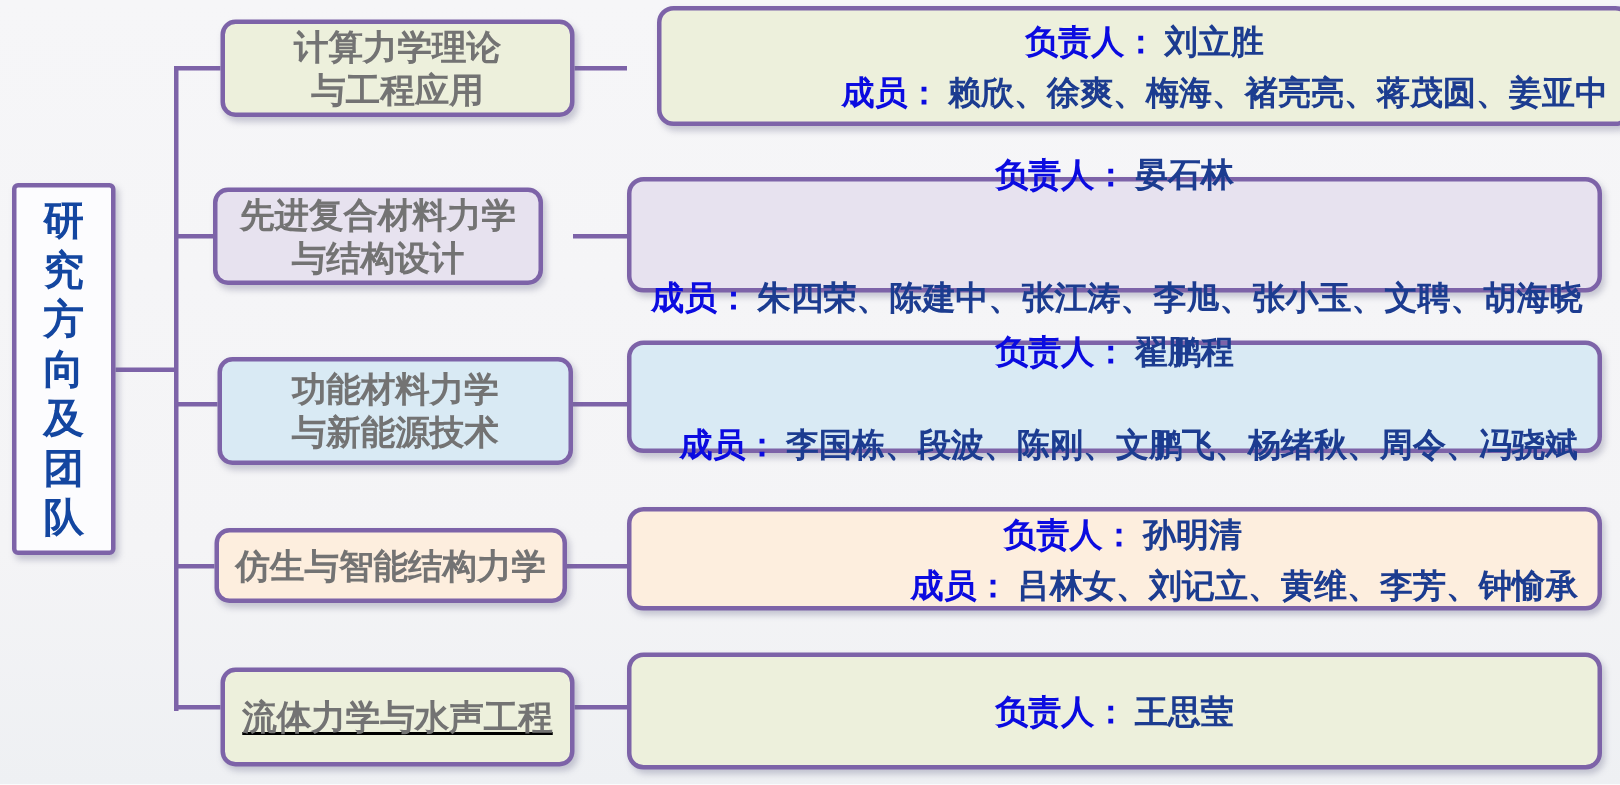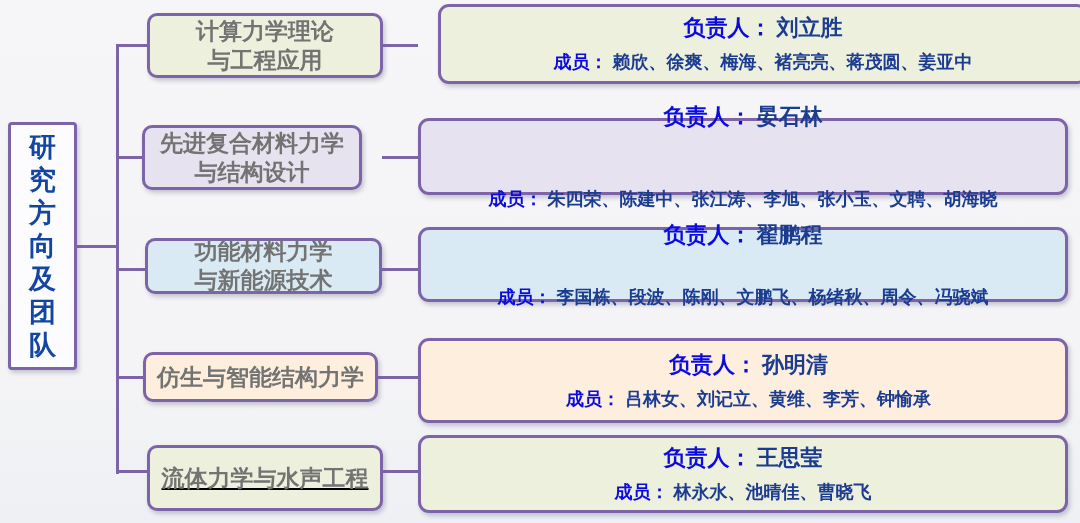--- a/index.html
+++ b/index.html
@@ -35,39 +35,39 @@
     position:absolute; border:3px solid #7d63a8; border-radius:10px;
     display:flex; align-items:center; justify-content:center;
     box-shadow:2px 3px 4px rgba(110,110,140,.35);
   }
   .topic .title {
     white-space:pre-line; text-align:center;
     font-size:23px; line-height:29px; color:#737373;
   }
   .t0 { left:147px; top:13px;  width:236px; height:65px; }
   .t1 { left:142px; top:125px; width:220px; height:65px; }
-  .t2 { left:145px; top:238px; width:237px; height:56px;justify-content:center; }
+  .t2 { left:145px; top:238px; width:237px; height:72px;justify-content:center; }
   .t3 { left:143px; top:352px; width:235px; height:50px; }
   .t4 { left:147px; top:445px; width:236px; height:66px;text-decoration:underline; }
 
   
   .member {
     position:absolute; left:418px; width:650px;
     border:3px solid #7d63a8; border-radius:11px;
     padding:2px 13px 0 13px;
     box-shadow:2px 3px 4px rgba(110,110,140,.35);
     display:flex; flex-direction:column; justify-content:center;
   }
   .m0 { top:4px;   height:80px; }
   .m1 { top:118px; height:77px; }
   .m2 { top:227px; height:75px; }
-  .m3 { top:338px; height:85px;padding-left:24px; }
+  .m3 { top:338px; height:69px;padding-left:24px; }
   .m4 { top:435px; height:78px; }
   .leader-line  { text-align:center; font-size:22px; line-height:34px; }
-  .members-line { text-align:center;   font-size:18px; line-height:34px; white-space:nowrap; }
+  .members-line { text-align:right;   font-size:22px; line-height:34px; white-space:nowrap; }
   .lbl { color:#0b0be0; margin-right:5px; }
   .val { color:#1c3c90; }
 
   
   .root-link { left:77px;  top:245px; width:39px; }
   .trunk     { left:116px; top:44px;  height:430px; }
   .s0 { left:116px; top:44px;  width:31px; }
   .s1 { left:116px; top:156px; width:26px; }
   .s2 { left:116px; top:268px; width:29px; }
   .s3 { left:116px; top:376px; width:27px; }
@@ -151,18 +151,15 @@
     </div>
   </div>
 
   <div class="topic t4" style="background-color: rgb(237, 240, 220);">
     <span class="title">流体力学与水声工程</span>
   </div>
   <div class="member m4" style="background-color: rgb(237, 240, 220);">
     <div class="leader-line">
       <span class="lbl">负责人：</span><span class="val">王思莹</span>
     </div>
-    <div class="members-line">
-      <span class="lbl">成员：</span><span class="val">林永水、池晴佳、曹晓飞</span>
-    </div>
   </div>
 
 </div>
 
 </body></html>

